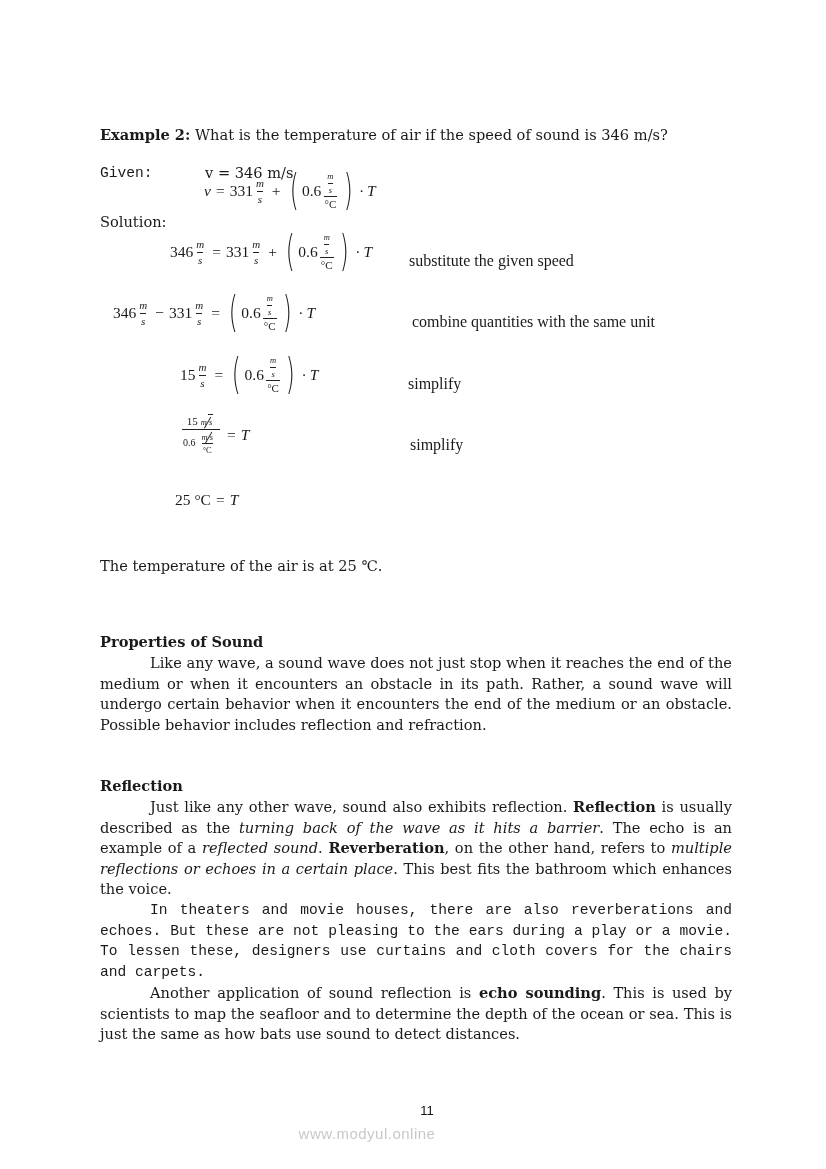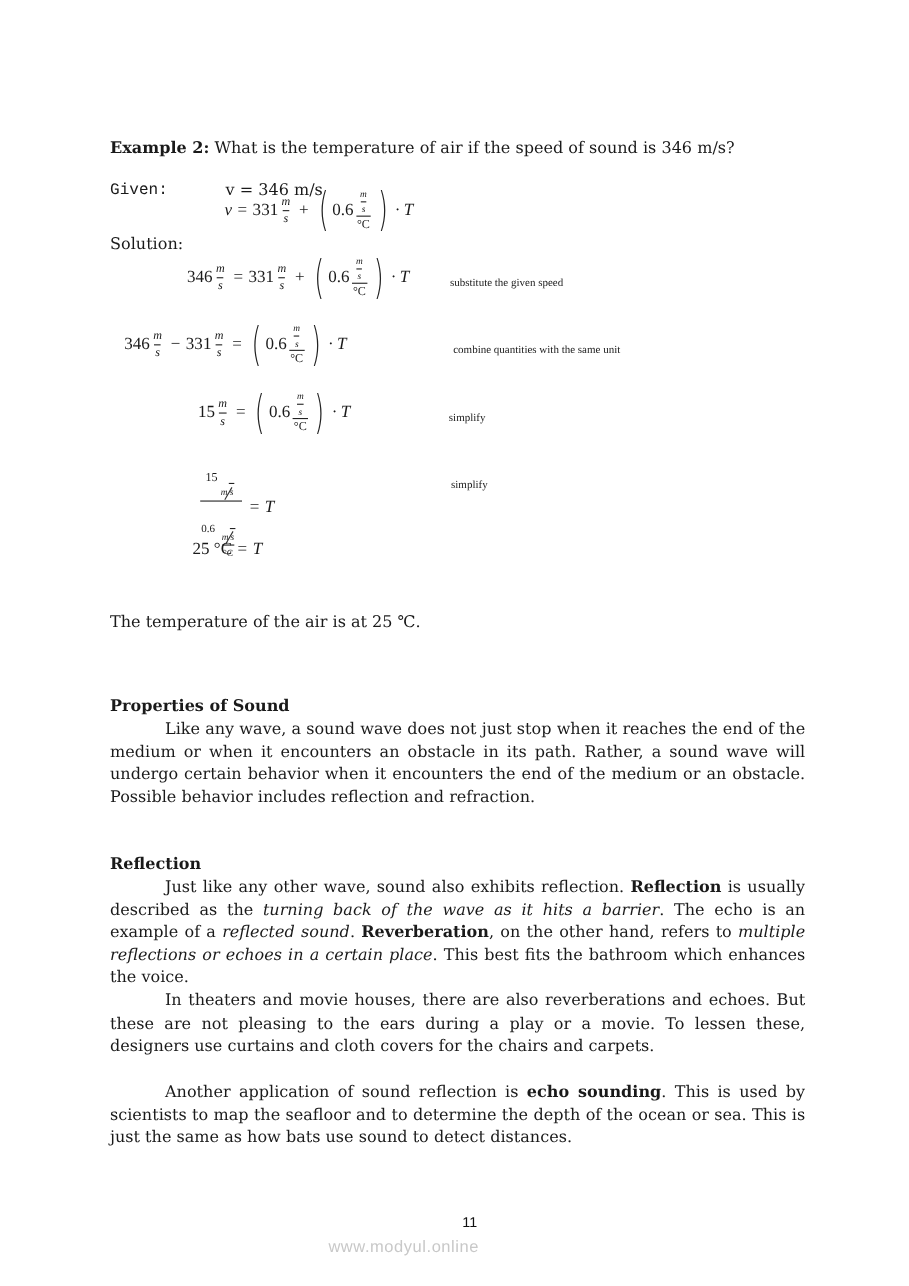--- a/index.html
+++ b/index.html
@@ -13,27 +13,27 @@
           display: flex; align-items: center; }
   .mi { font-style: italic; }
   .frac { display: inline-flex; flex-direction: column; align-items: center; vertical-align: middle;
           margin: 0 2px; line-height: 1; }
   .frac > .num { font-size: 11px; font-style: italic; padding: 0 1px 2px; }
   .frac > .den { font-size: 11px; font-style: italic; padding: 2px 1px 0; border-top: 1px solid #222; }
   .frac.small > .num, .frac.small > .den { font-size: 8.5px; }
   .frac .den.upright { font-style: normal; }
   .paren { font-size: 42px; font-weight: 100; line-height: 0.9; transform: scaleX(0.55); display: inline-block;
            font-family: "DejaVu Sans", sans-serif; color: #222; }
-  .note { font-family: "Liberation Serif", serif; font-size: 10px; }
+  .note { font-family: "Liberation Serif", serif; font-size: 16px; }
   .justify { text-align: justify; text-align-last: left; width: 632px; }
   .indent { text-indent: 50px; }
   .footer-num { font-family: "Liberation Sans", sans-serif; font-size: 13px; color: #111; }
   .footer-url { font-family: "Liberation Sans", sans-serif; font-size: 15px; color: #c8c8c8; letter-spacing: 0.5px; }
   .sp { margin: 0 5px; }
-  .cancel { position: relative; display: inline-block; margin-top: 26px; }
+  .cancel { position: relative; display: inline-block; }
   .cancel::after { content: ""; position: absolute; left: 1px; right: -1px; top: 50%; height: 1px;
                    background: #333; transform: rotate(-60deg); }
 </style>
 </head>
 <body>
 
 <div class="abs txt" style="left:100px; top:99px;">
   <span class="bold">Example 2:</span><span> What is the temperature of air if the speed of sound is 346 m/s?</span>
 </div>
 
@@ -171,20 +171,20 @@
 <div class="abs txt" style="left:100px; top:530px;">The temperature of the air is at 25 ℃.</div>
 
 <div class="abs txt bold" style="left:100px; top:606px;">Properties of Sound</div>
 <div class="abs txt justify indent" style="left:100px; top:627px;">Like any wave, a sound wave does not just stop when it reaches the end of the medium or when it encounters an obstacle in its path. Rather, a sound wave will undergo certain behavior when it encounters the end of the medium or an obstacle. Possible behavior includes reflection and refraction.</div>
 
 <div class="abs txt bold" style="left:100px; top:750px;">Reflection</div>
 <div class="abs txt justify indent" style="left:100px; top:771px;">
   <span>Just like any other wave, sound also exhibits reflection. </span><span class="bold">Reflection</span><span> is usually described as the </span><span class="it">turning back of the wave as it hits a barrier</span><span>. The echo is an example of a </span><span class="it">reflected sound</span><span>. </span><span class="bold">Reverberation</span><span>, on the other hand, refers to </span><span class="it">multiple reflections or echoes in a certain place</span><span>. This best fits the bathroom which enhances the voice.</span>
 </div>
 
-<div class="abs txt justify indent" style="left:100px; top:874px;">In theaters and movie houses, there are also reverberations and echoes. But these are not pleasing to the ears during a play or a movie. To lessen these, designers use curtains and cloth covers for the chairs and carpets.</div>
+<div class="abs txt justify indent" style="left:100px; top:874px;font-family:Liberation Mono, monospace;">In theaters and movie houses, there are also reverberations and echoes. But these are not pleasing to the ears during a play or a movie. To lessen these, designers use curtains and cloth covers for the chairs and carpets.</div>
 
 <div class="abs txt justify indent" style="left:100px; top:957px;">
   <span>Another application of sound reflection is </span><span class="bold">echo sounding</span><span>. This is used by scientists to map the seafloor and to determine the depth of the ocean or sea. This is just the same as how bats use sound to detect distances.</span>
 </div>
 
 <div class="abs footer-num" style="left:14px; width:826px; text-align:center; top:1103px;">11</div>
 <div class="abs footer-url" style="left:0; width:734px; text-align:center; top:1125px;">www.modyul.online</div>
 
 </body></html>

